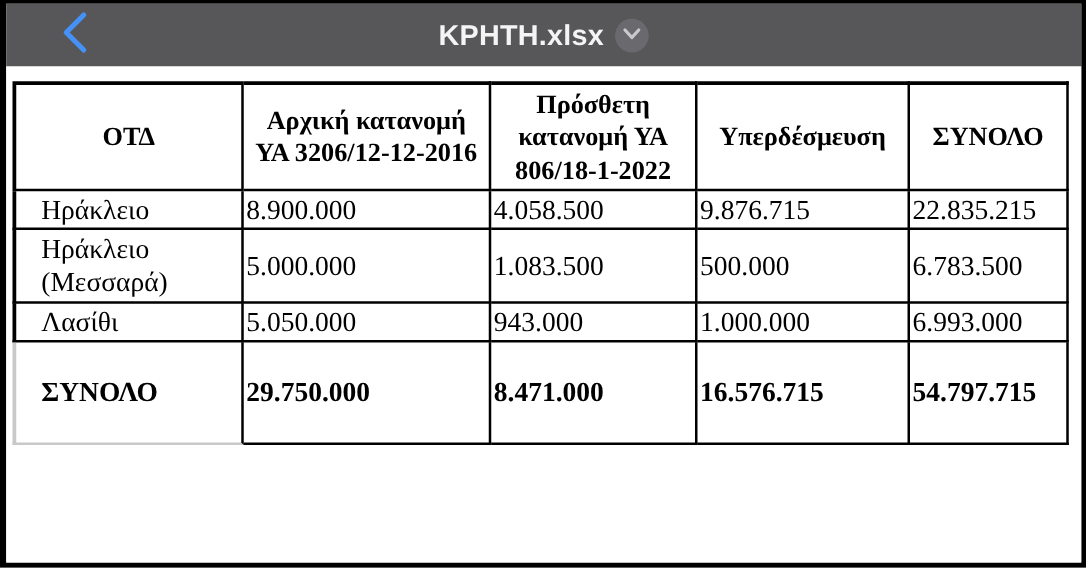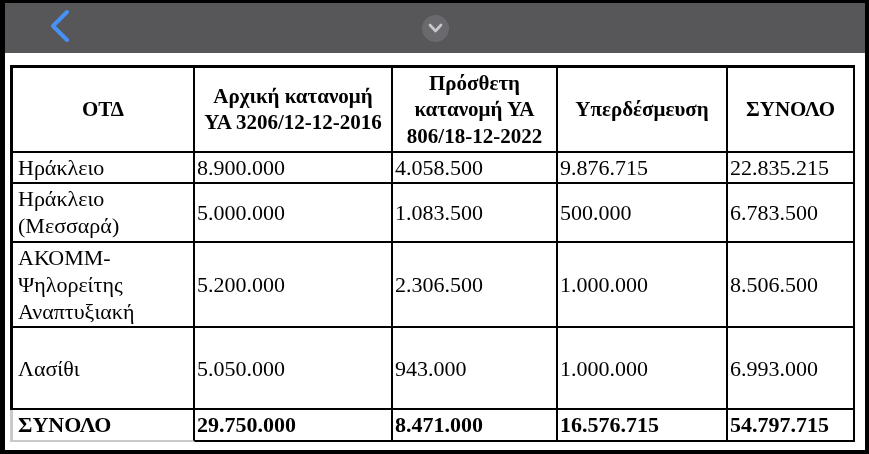--- a/index.html
+++ b/index.html
@@ -82,21 +82,21 @@
   .sheet th:first-child, .sheet td:first-child { border-left: 3px solid #000; margin-left: 16px; }
   .sheet thead th { border-top: 3px solid #000; }
   .sheet th {
     font-weight: bold;
     font-size: 21px;
     text-align: center;
     line-height: 1.25;
     padding: 2px 3px;
   }
   .sheet td { font-size: 22px; line-height: 1.24; }
-  .sheet td.label { text-align: left; padding: 1px 6px 1px 5px; }
+  .sheet td.label { text-align: left; padding: 1px 6px 1px 20px; }
   .sheet td.num   { text-align: left; padding: 1px 6px 1px 2px; }
   .sheet thead tr       { height: 83px; }
   .sheet tbody tr:nth-child(1) { height: 31px; }
   .sheet tbody tr:nth-child(2) { height: 57px; }
   .sheet tbody tr:nth-child(3) { height: 30px; }
   .sheet tbody tr:nth-child(4) { height: 82px; }
   .sheet tbody tr:nth-child(5) { height: 31px; font-weight: bold; }
   .sheet tbody tr:nth-child(6) { height: 28px; }
   .sheet tr.total td { font-weight: bold; }
   .sheet td.total-label {
@@ -112,20 +112,21 @@
 
     <div class="navbar">
       <div class="back-btn">
         <span>
           <svg width="22" height="34" viewBox="0 0 22 34">
             <polyline points="18,3 4,17 18,31" fill="none" stroke="#4691f6" stroke-width="4" stroke-linecap="round" stroke-linejoin="round"></polyline>
           </svg>
         </span>
       </div>
       <div class="title-group">
+        <span class="doc-title">ΚΡΗΤΗ.xlsx</span>
         <span class="dropdown-btn">
           <span>
             <svg width="15" height="10" viewBox="0 0 15 10">
               <polyline points="2,2 7.5,8 13,2" fill="none" stroke="#c9c9cd" stroke-width="2.6" stroke-linecap="round" stroke-linejoin="round"></polyline>
             </svg>
           </span>
         </span>
       </div>
     </div>
 
@@ -135,46 +136,39 @@
           <col style="width:185px">
           <col style="width:198px">
           <col style="width:165px">
           <col style="width:170px">
           <col style="width:127px">
         </colgroup>
         <thead>
           <tr>
             <th>ΟΤΔ</th>
             <th>Αρχική κατανομή ΥΑ 3206/12-12-2016</th>
-            <th>Πρόσθετη κατανομή ΥΑ 806/18-12-2022</th>
+            <th>Πρόσθετη κατανομή ΥΑ 806/18-1-2022</th>
             <th>Υπερδέσμευση</th>
             <th>ΣΥΝΟΛΟ</th>
           </tr>
         </thead>
         <tbody>
           <tr>
             <td class="label">Ηράκλειο</td>
             <td class="num">8.900.000</td>
             <td class="num">4.058.500</td>
             <td class="num">9.876.715</td>
             <td class="num">22.835.215</td>
           </tr>
           <tr>
             <td class="label">Ηράκλειο (Μεσσαρά)</td>
             <td class="num">5.000.000</td>
             <td class="num">1.083.500</td>
             <td class="num">500.000</td>
             <td class="num">6.783.500</td>
-          </tr>
-          <tr>
-            <td class="label">ΑΚΟΜΜ-Ψηλορείτης Αναπτυξιακή</td>
-            <td class="num">5.200.000</td>
-            <td class="num">2.306.500</td>
-            <td class="num">1.000.000</td>
-            <td class="num">8.506.500</td>
           </tr>
           <tr>
             <td class="label">Λασίθι</td>
             <td class="num">5.050.000</td>
             <td class="num">943.000</td>
             <td class="num">1.000.000</td>
             <td class="num">6.993.000</td>
           </tr>
           <tr class="total">
             <td class="label total-label">ΣΥΝΟΛΟ</td>

